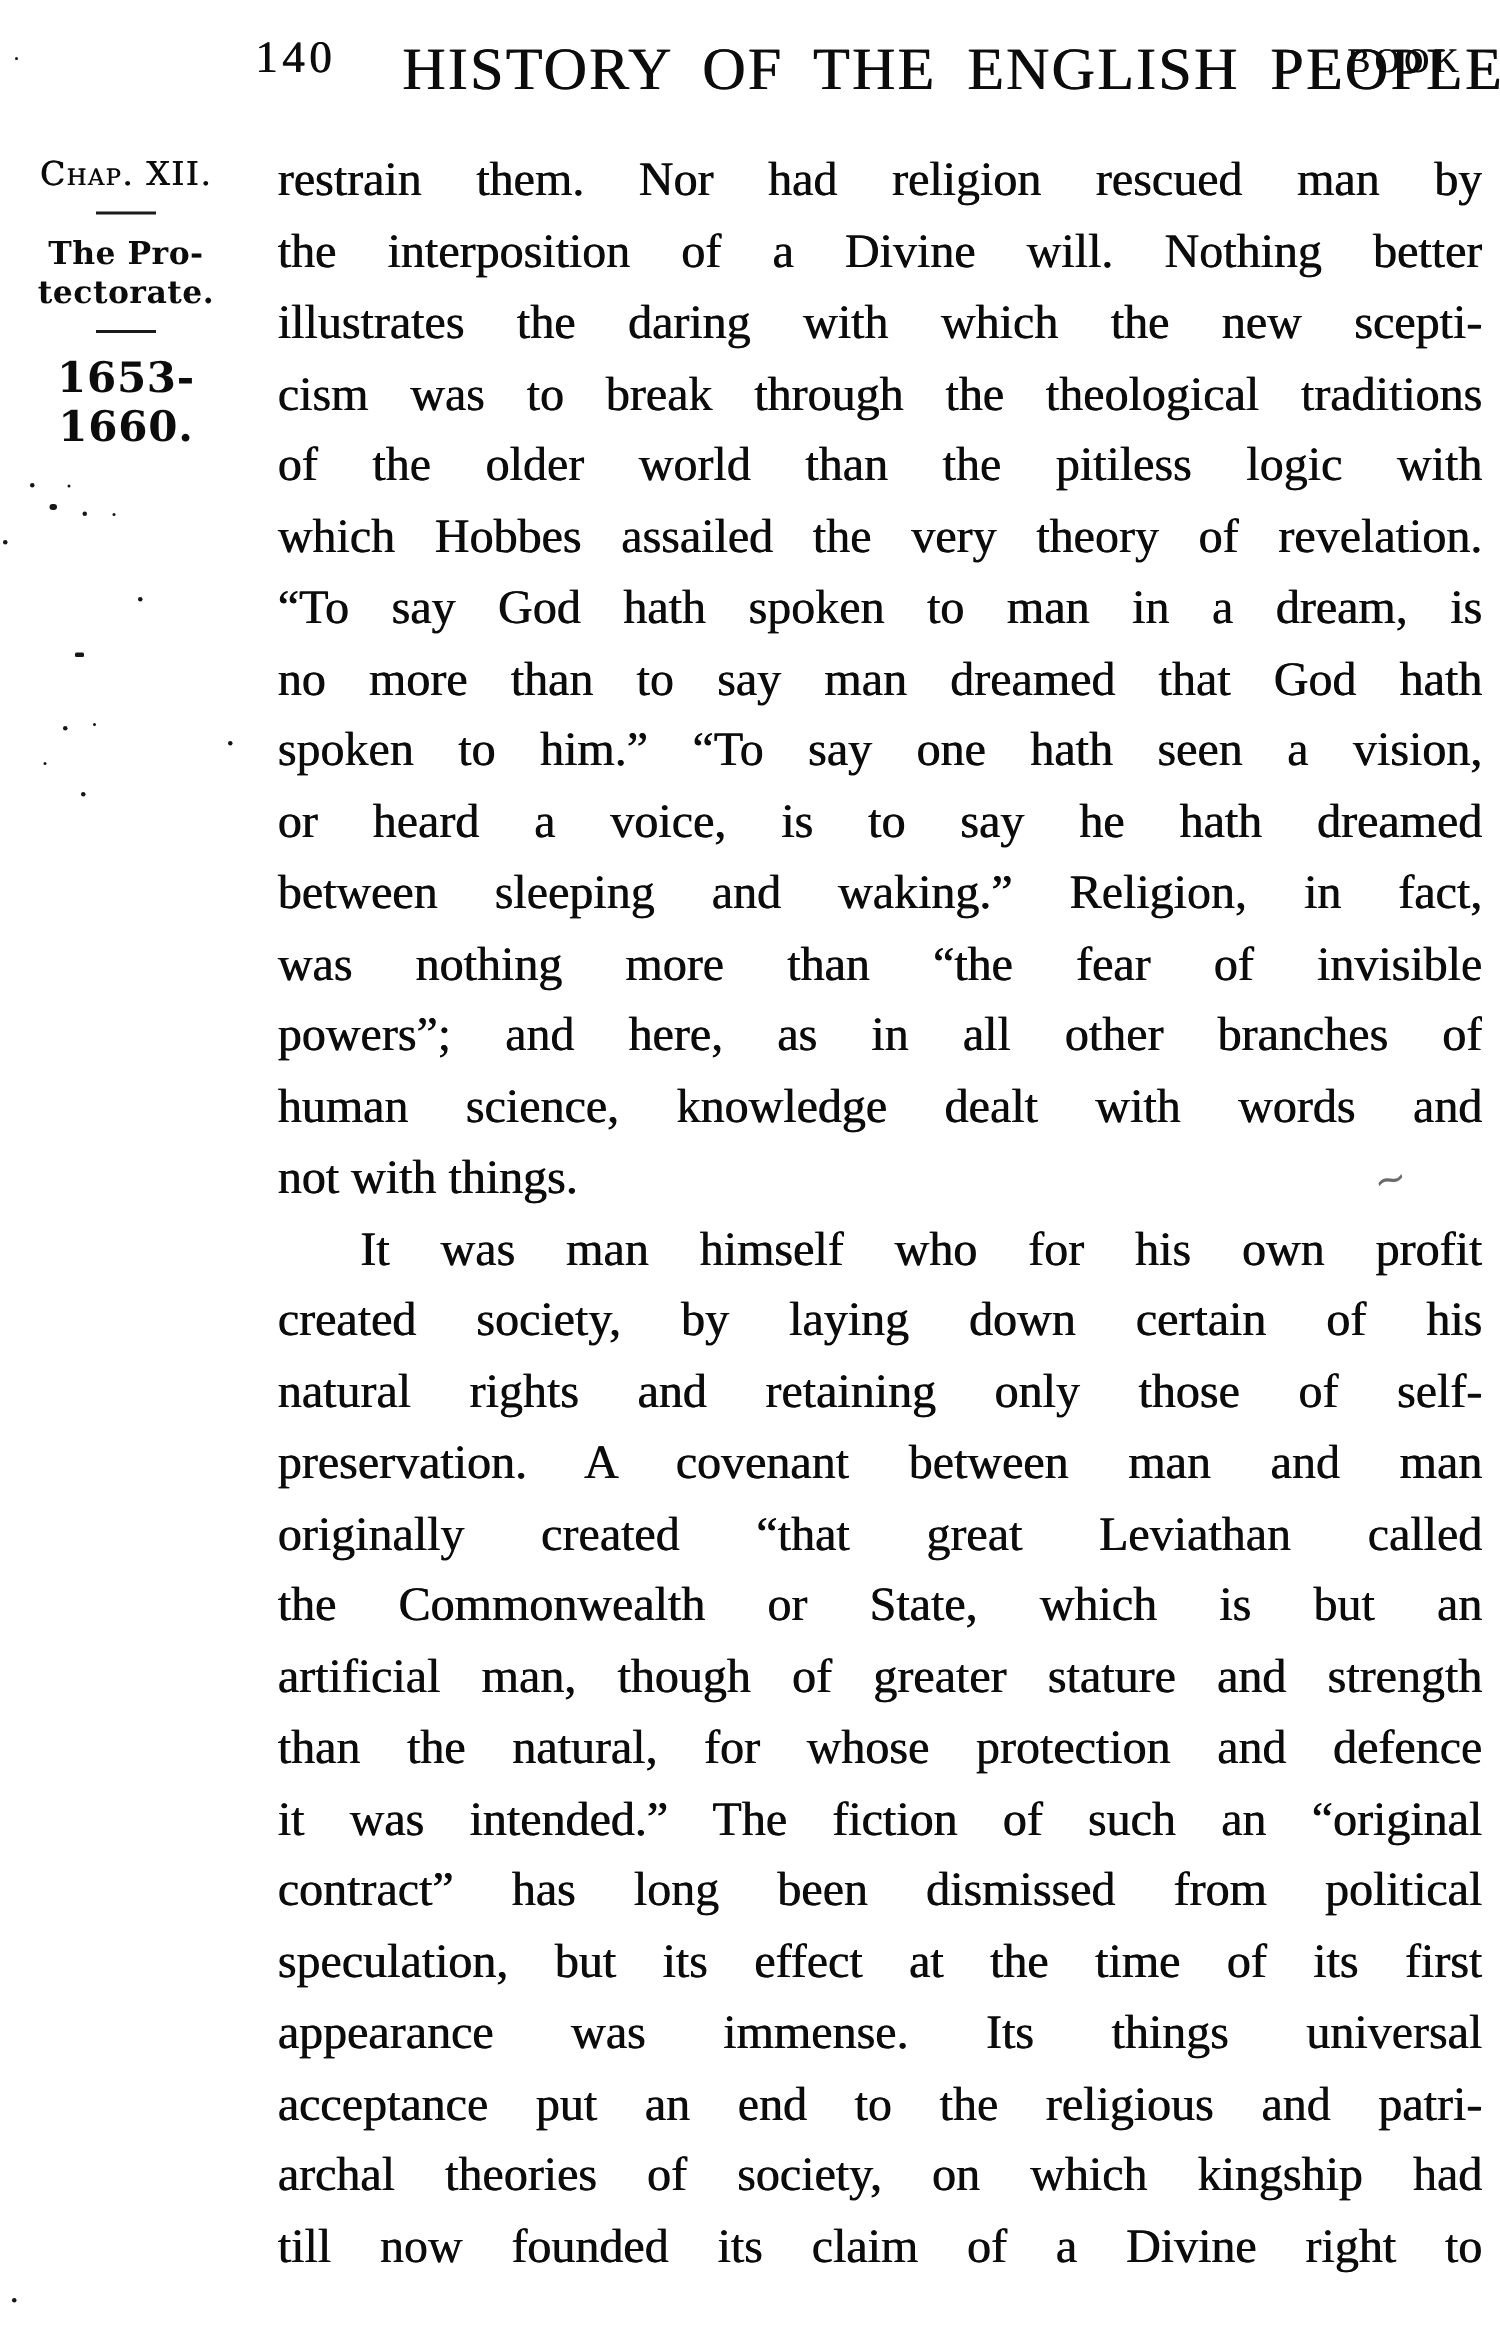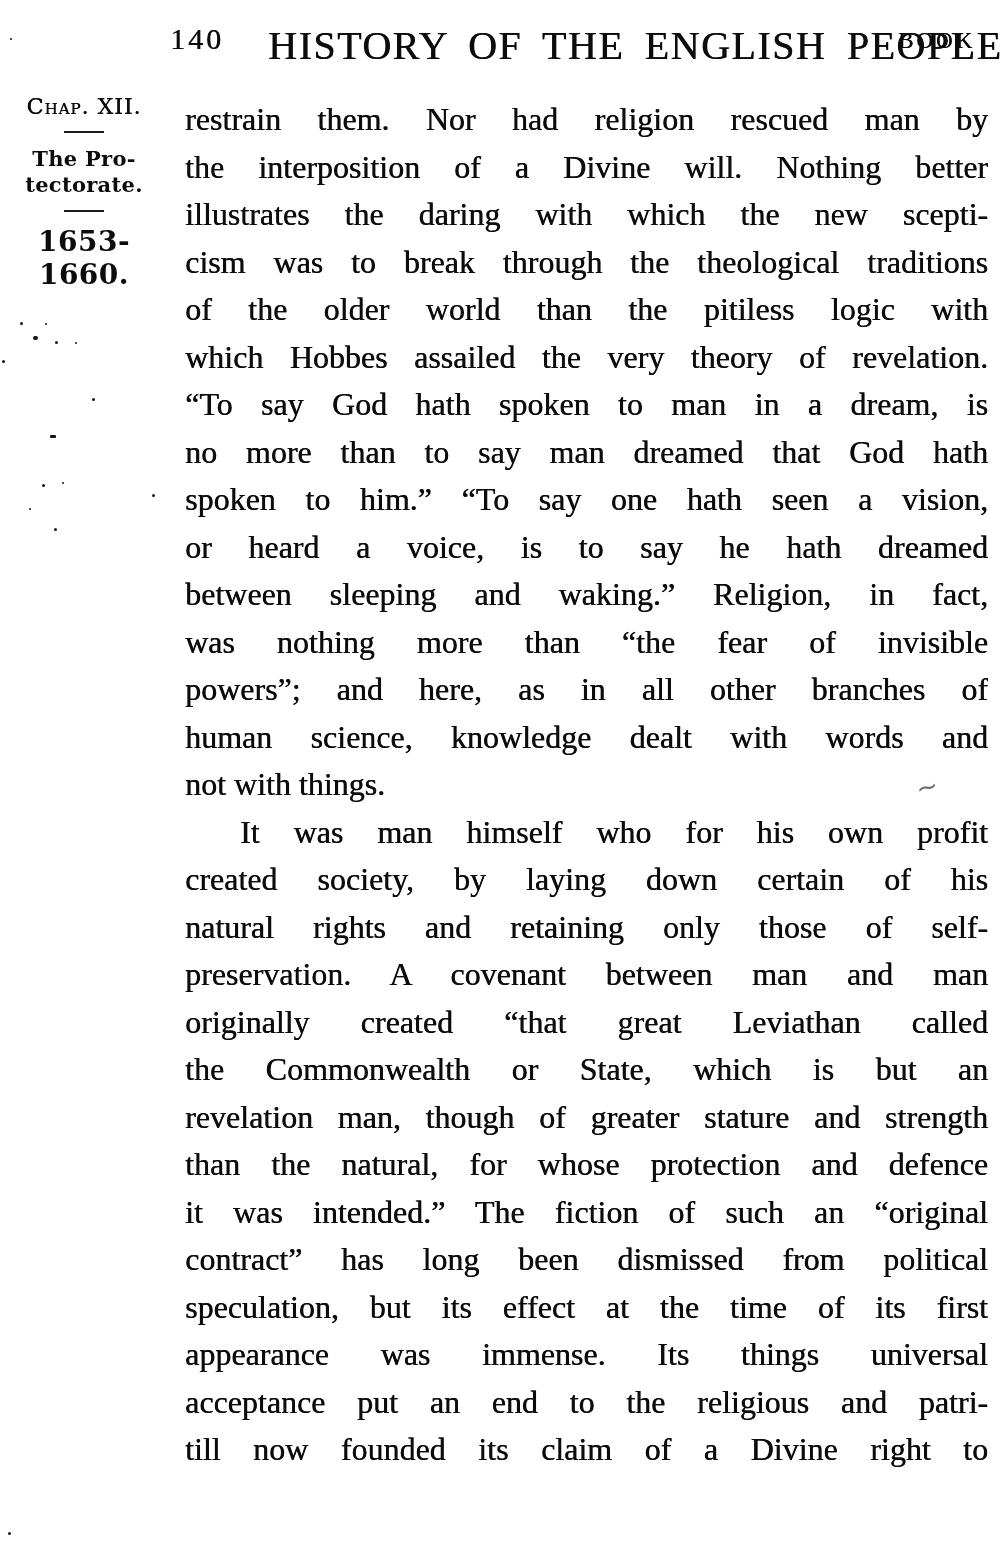--- a/index.html
+++ b/index.html
@@ -33,20 +33,21 @@
 
   
   .margin-notes {
     position:absolute; left:8px; top:94px; width:152px;
     text-align:center;
     font-family:"DejaVu Serif", serif;
   }
   .chapter {
     font-size:22px; font-variant:small-caps; letter-spacing:1px;
     text-shadow:0.4px 0 0 currentColor;
+    margin-top:10px;
   }
   .margin-rule { width:40px; height:2px; background:#1b1b1b; margin:12px auto 13px auto; }
   .topic {
     font-weight:bold; font-size:21px; line-height:26px; letter-spacing:0.3px;
   }
   .dates { font-weight:bold; font-size:28px; letter-spacing:0.5px; }
 
   
   .body-text {
     position:absolute; left:165px; top:96px; width:823px;
@@ -121,27 +122,28 @@
     <div class="line">was nothing more than “the fear of invisible</div>
     <div class="line">powers”; and here, as in all other branches of</div>
     <div class="line">human science, knowledge dealt with words and</div>
     <div class="line flush">not with things.</div>
     <div class="line indent">It was man himself who for his own profit</div>
     <div class="line">created society, by laying down certain of his</div>
     <div class="line">natural rights and retaining only those of self-</div>
     <div class="line">preservation. A covenant between man and man</div>
     <div class="line">originally created “that great Leviathan called</div>
     <div class="line">the Commonwealth or State, which is but an</div>
-    <div class="line">revelation man, though of greater stature and strength</div>
+    <div class="line">artificial man, though of greater stature and strength</div>
     <div class="line">than the natural, for whose protection and defence</div>
     <div class="line">it was intended.” The fiction of such an “original</div>
     <div class="line">contract” has long been dismissed from political</div>
     <div class="line">speculation, but its effect at the time of its first</div>
     <div class="line">appearance was immense. Its things universal</div>
     <div class="line">acceptance put an end to the religious and patri-</div>
+    <div class="line">archal theories of society, on which kingship had</div>
     <div class="line">till now founded its claim of a Divine right to</div>
   </main>
 
   <span class="smudge">~</span>
 
   <span class="speck s1"></span>
   <span class="speck s2"></span>
   <span class="speck s3"></span>
   <span class="speck s4"></span>
   <span class="speck s5"></span>

